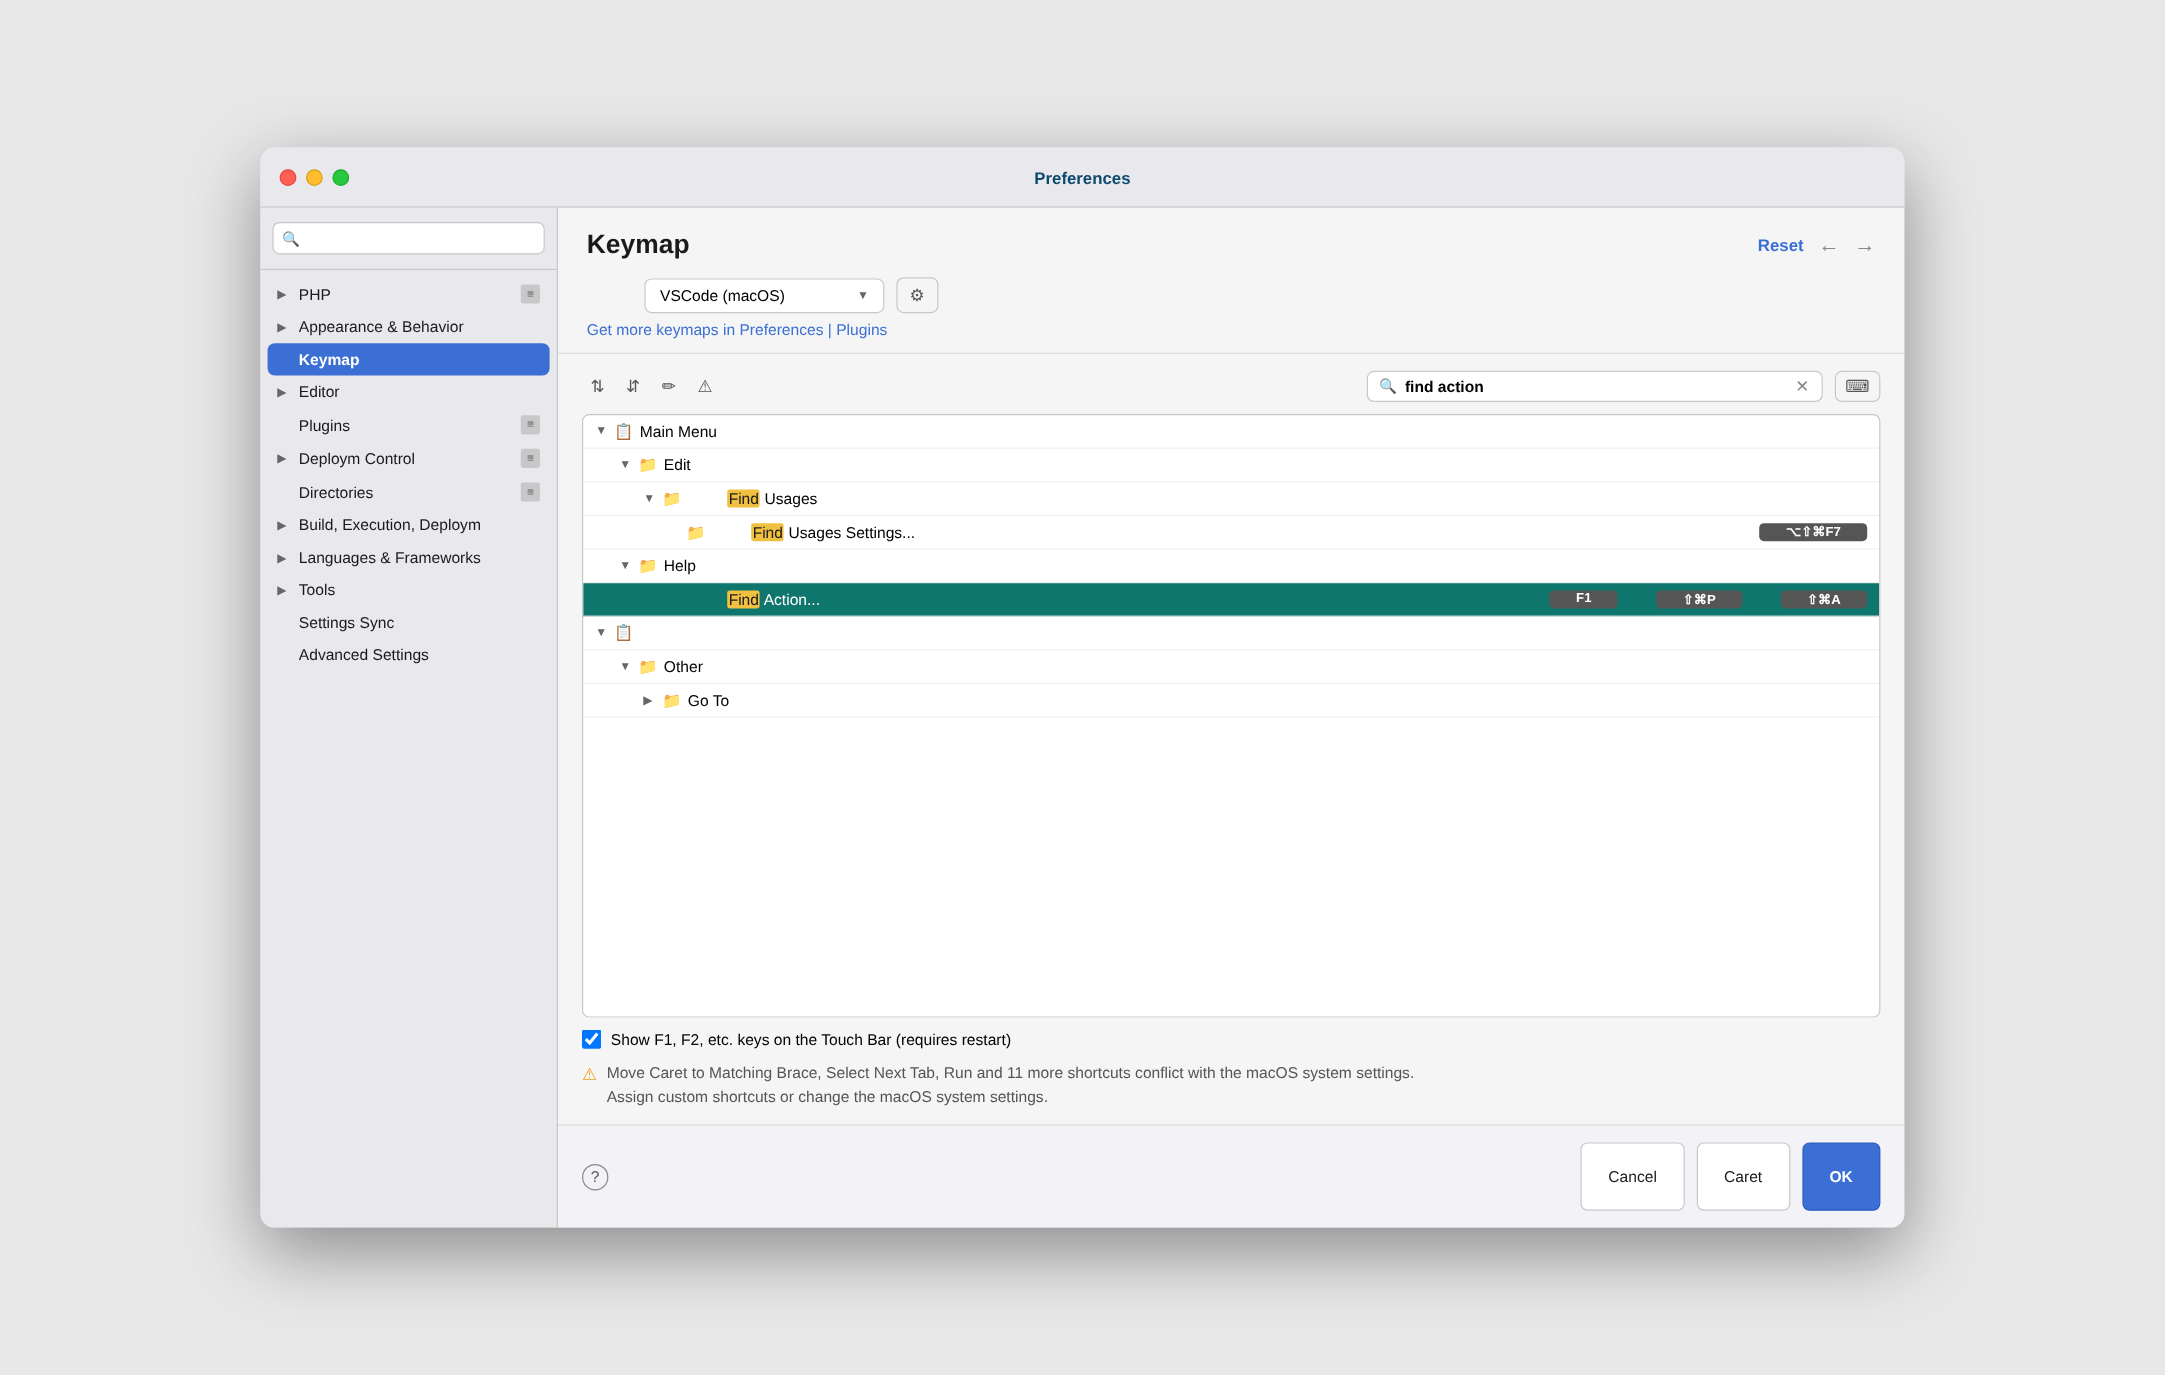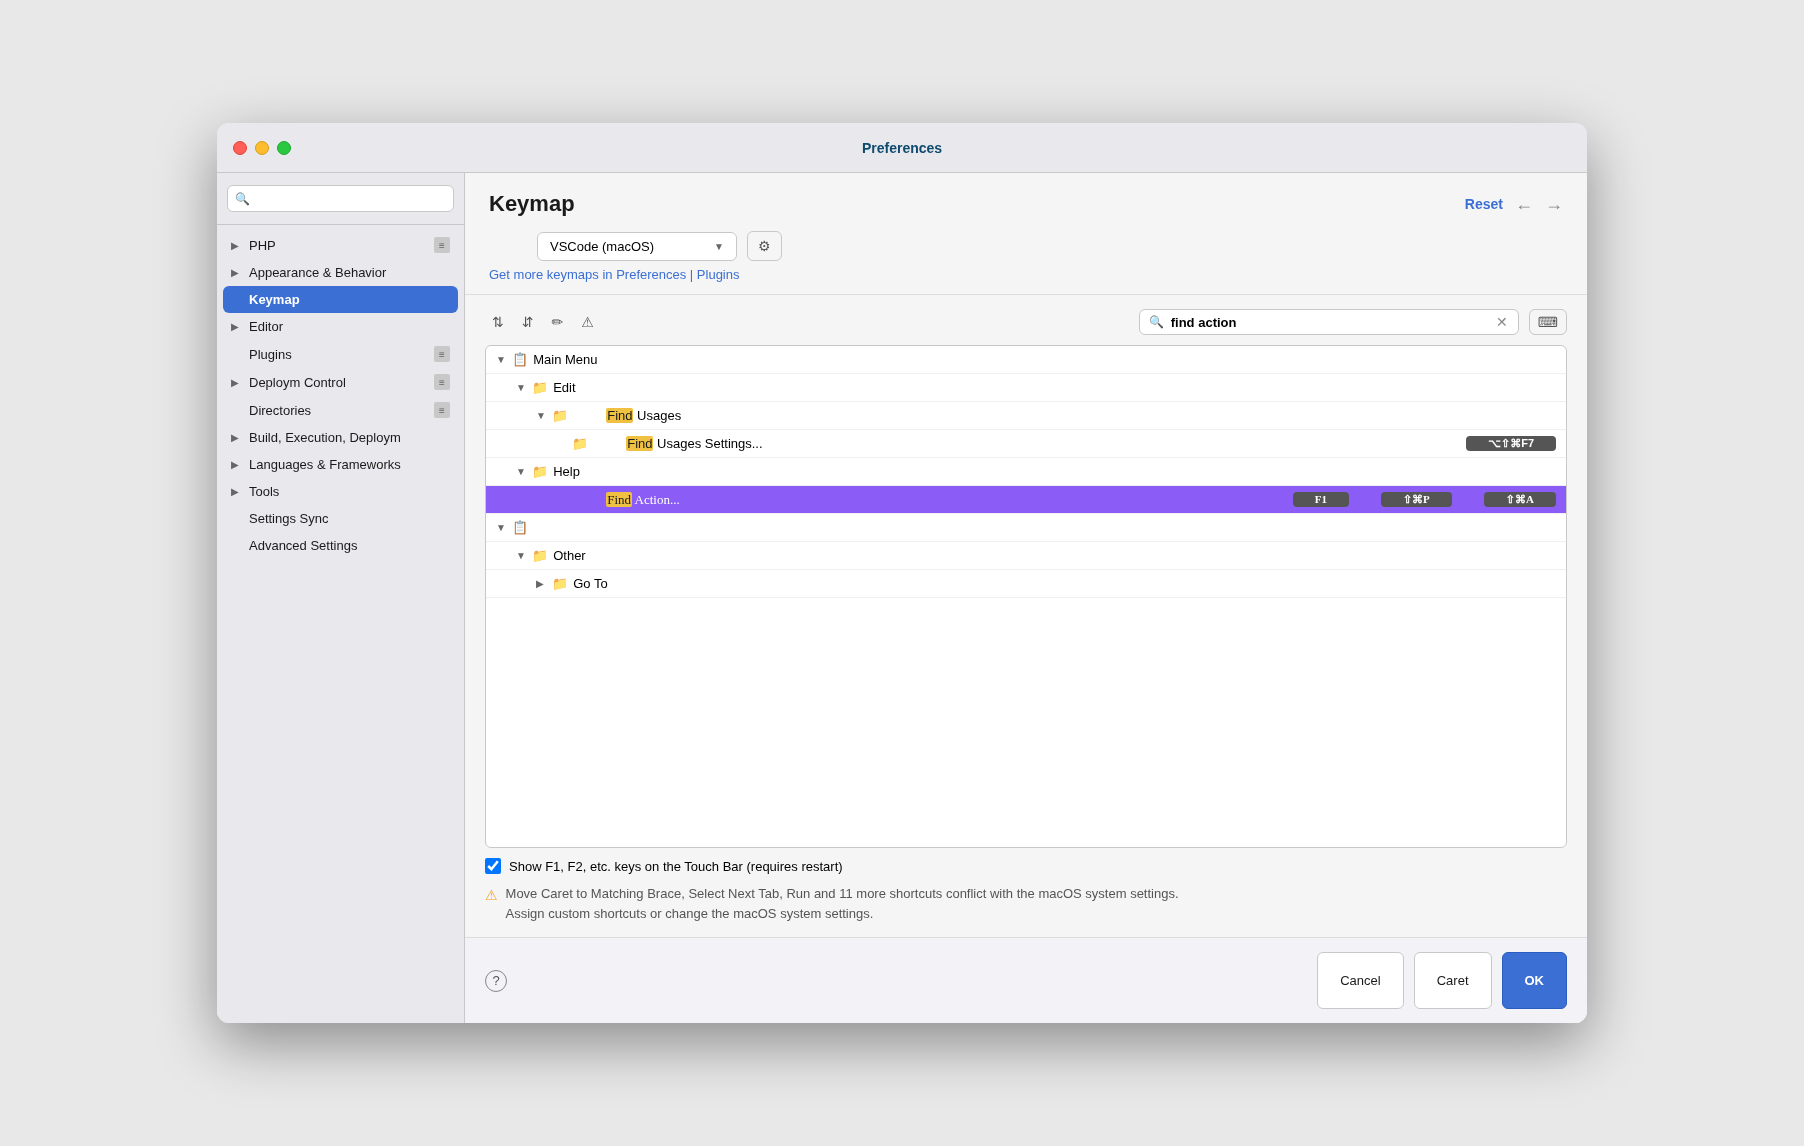--- a/index.html
+++ b/index.html
@@ -278,23 +278,22 @@
     }
     .tree-row {
       display: flex;
       align-items: center;
       padding: 5px 10px;
       border-bottom: 1px solid #f0f0f0;
       cursor: pointer;
       min-height: 28px;
     }
     .tree-row.selected {
-      background: #8b5cf6;
+      background: #0f766e;
       color: white;
-      font-family: Liberation Serif, serif;
     }
     .tree-row .indent { display: inline-block; }
     .tree-row .expand-icon {
       width: 16px;
       font-size: 10px;
       color: #666;
       flex-shrink: 0;
     }
     .tree-row.selected .expand-icon { color: white; }
     .tree-row .folder-icon {

